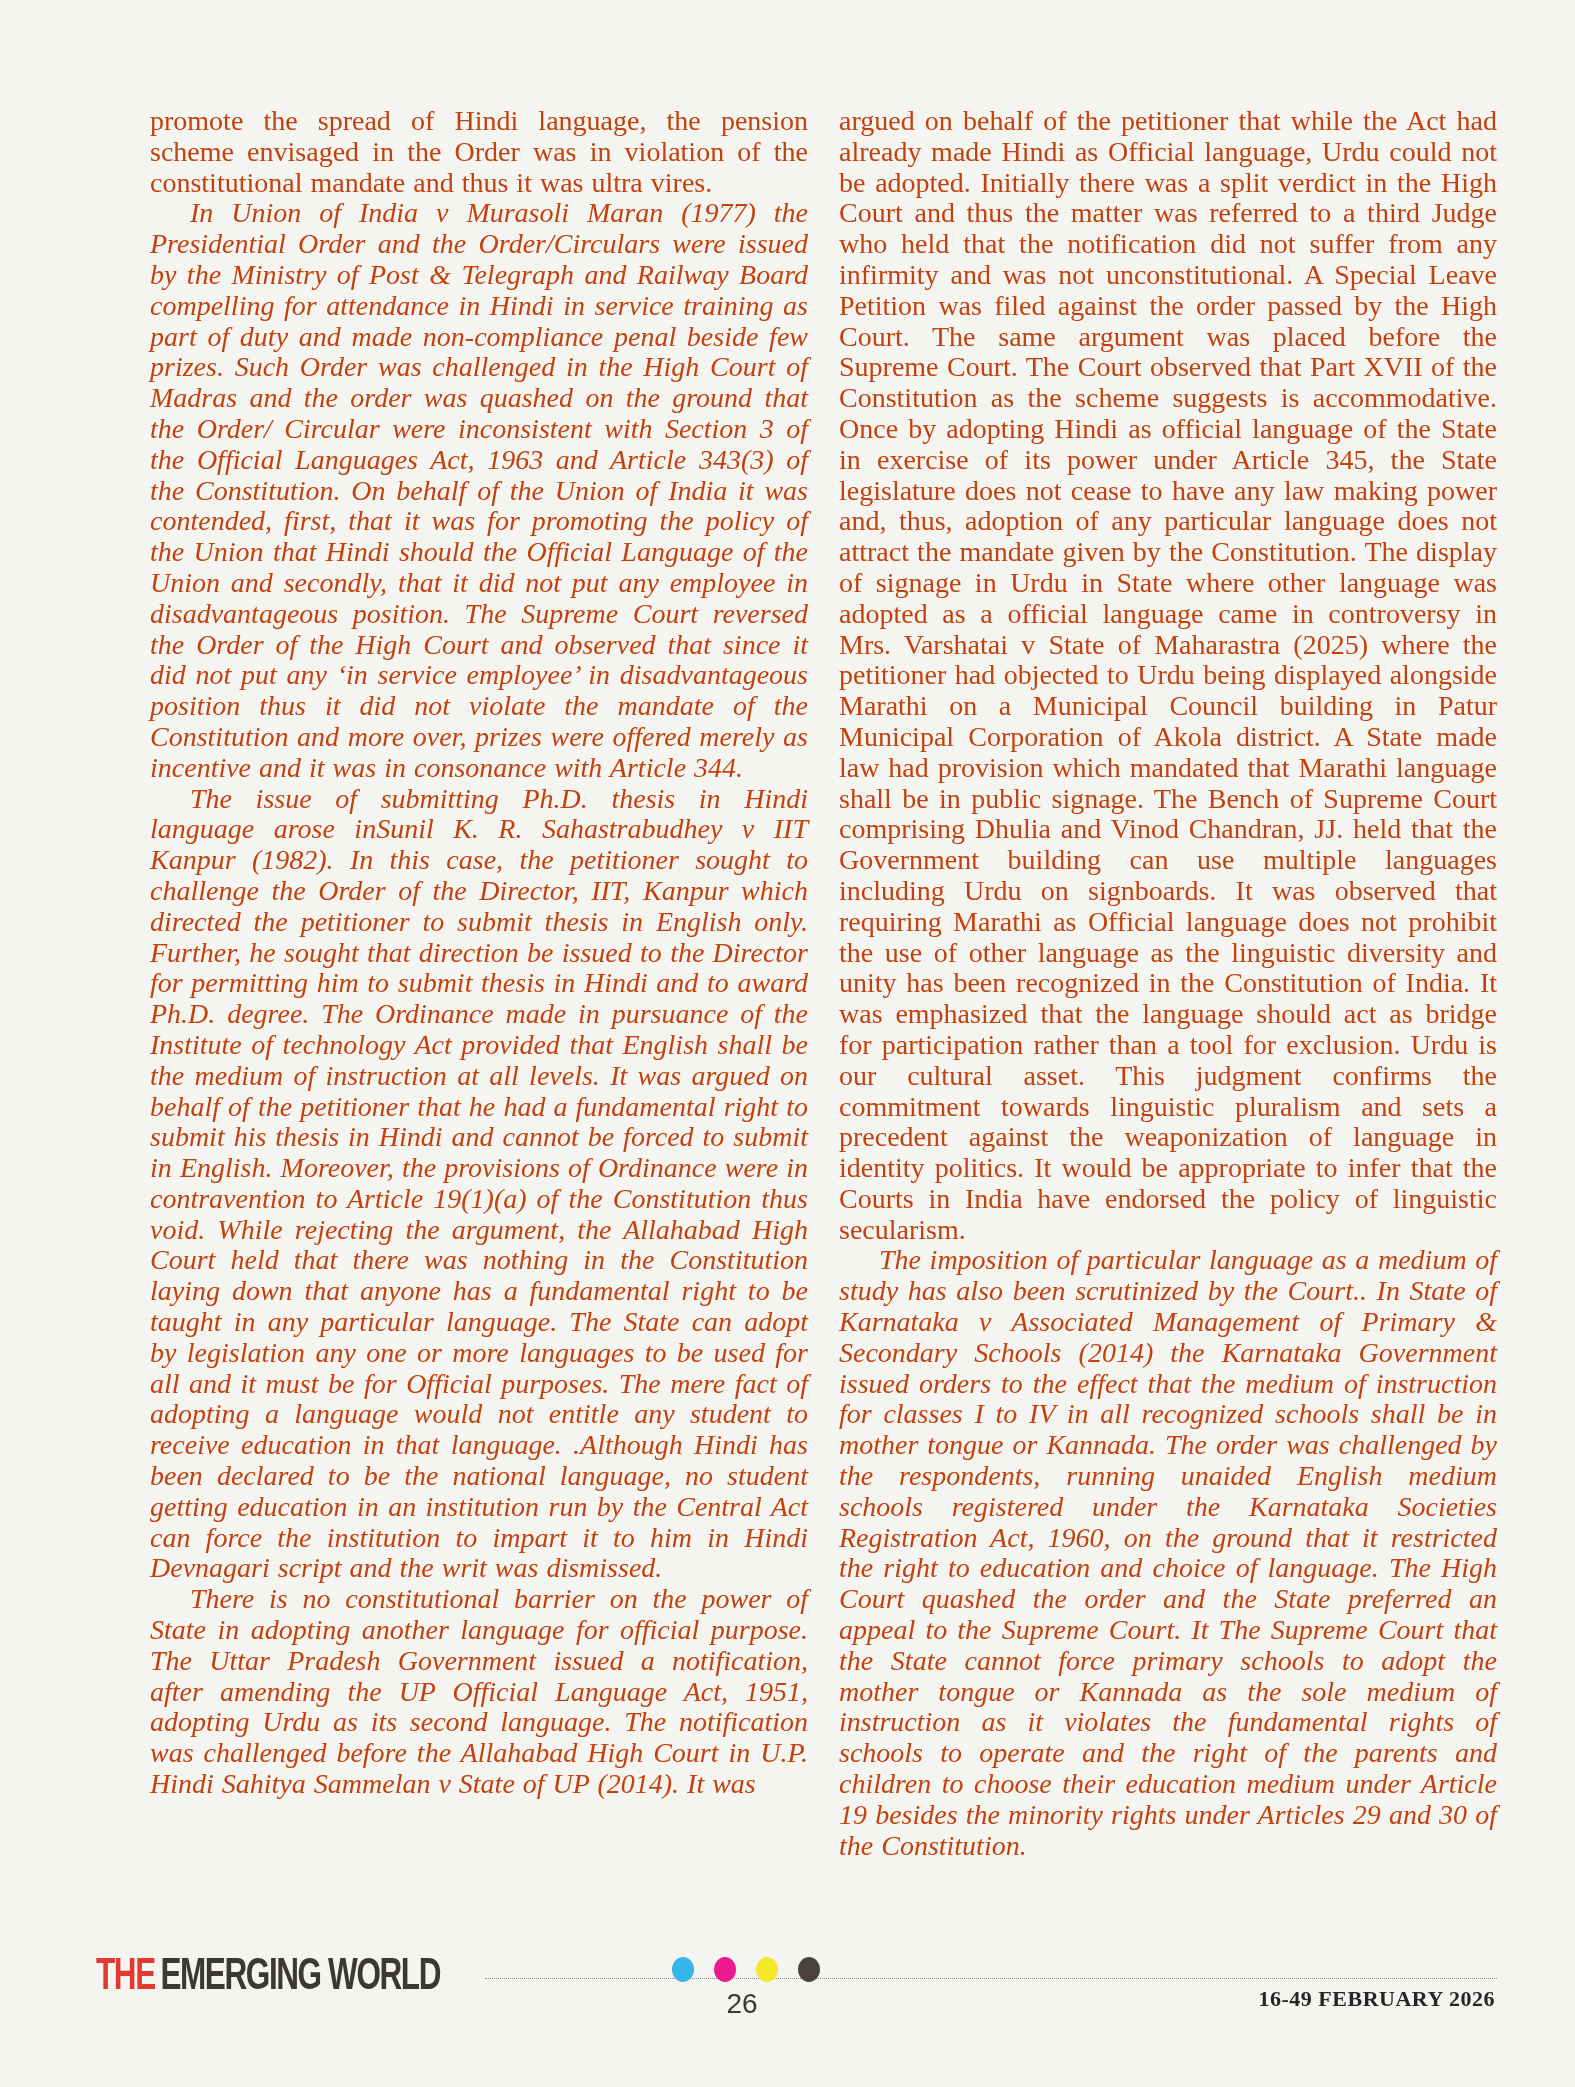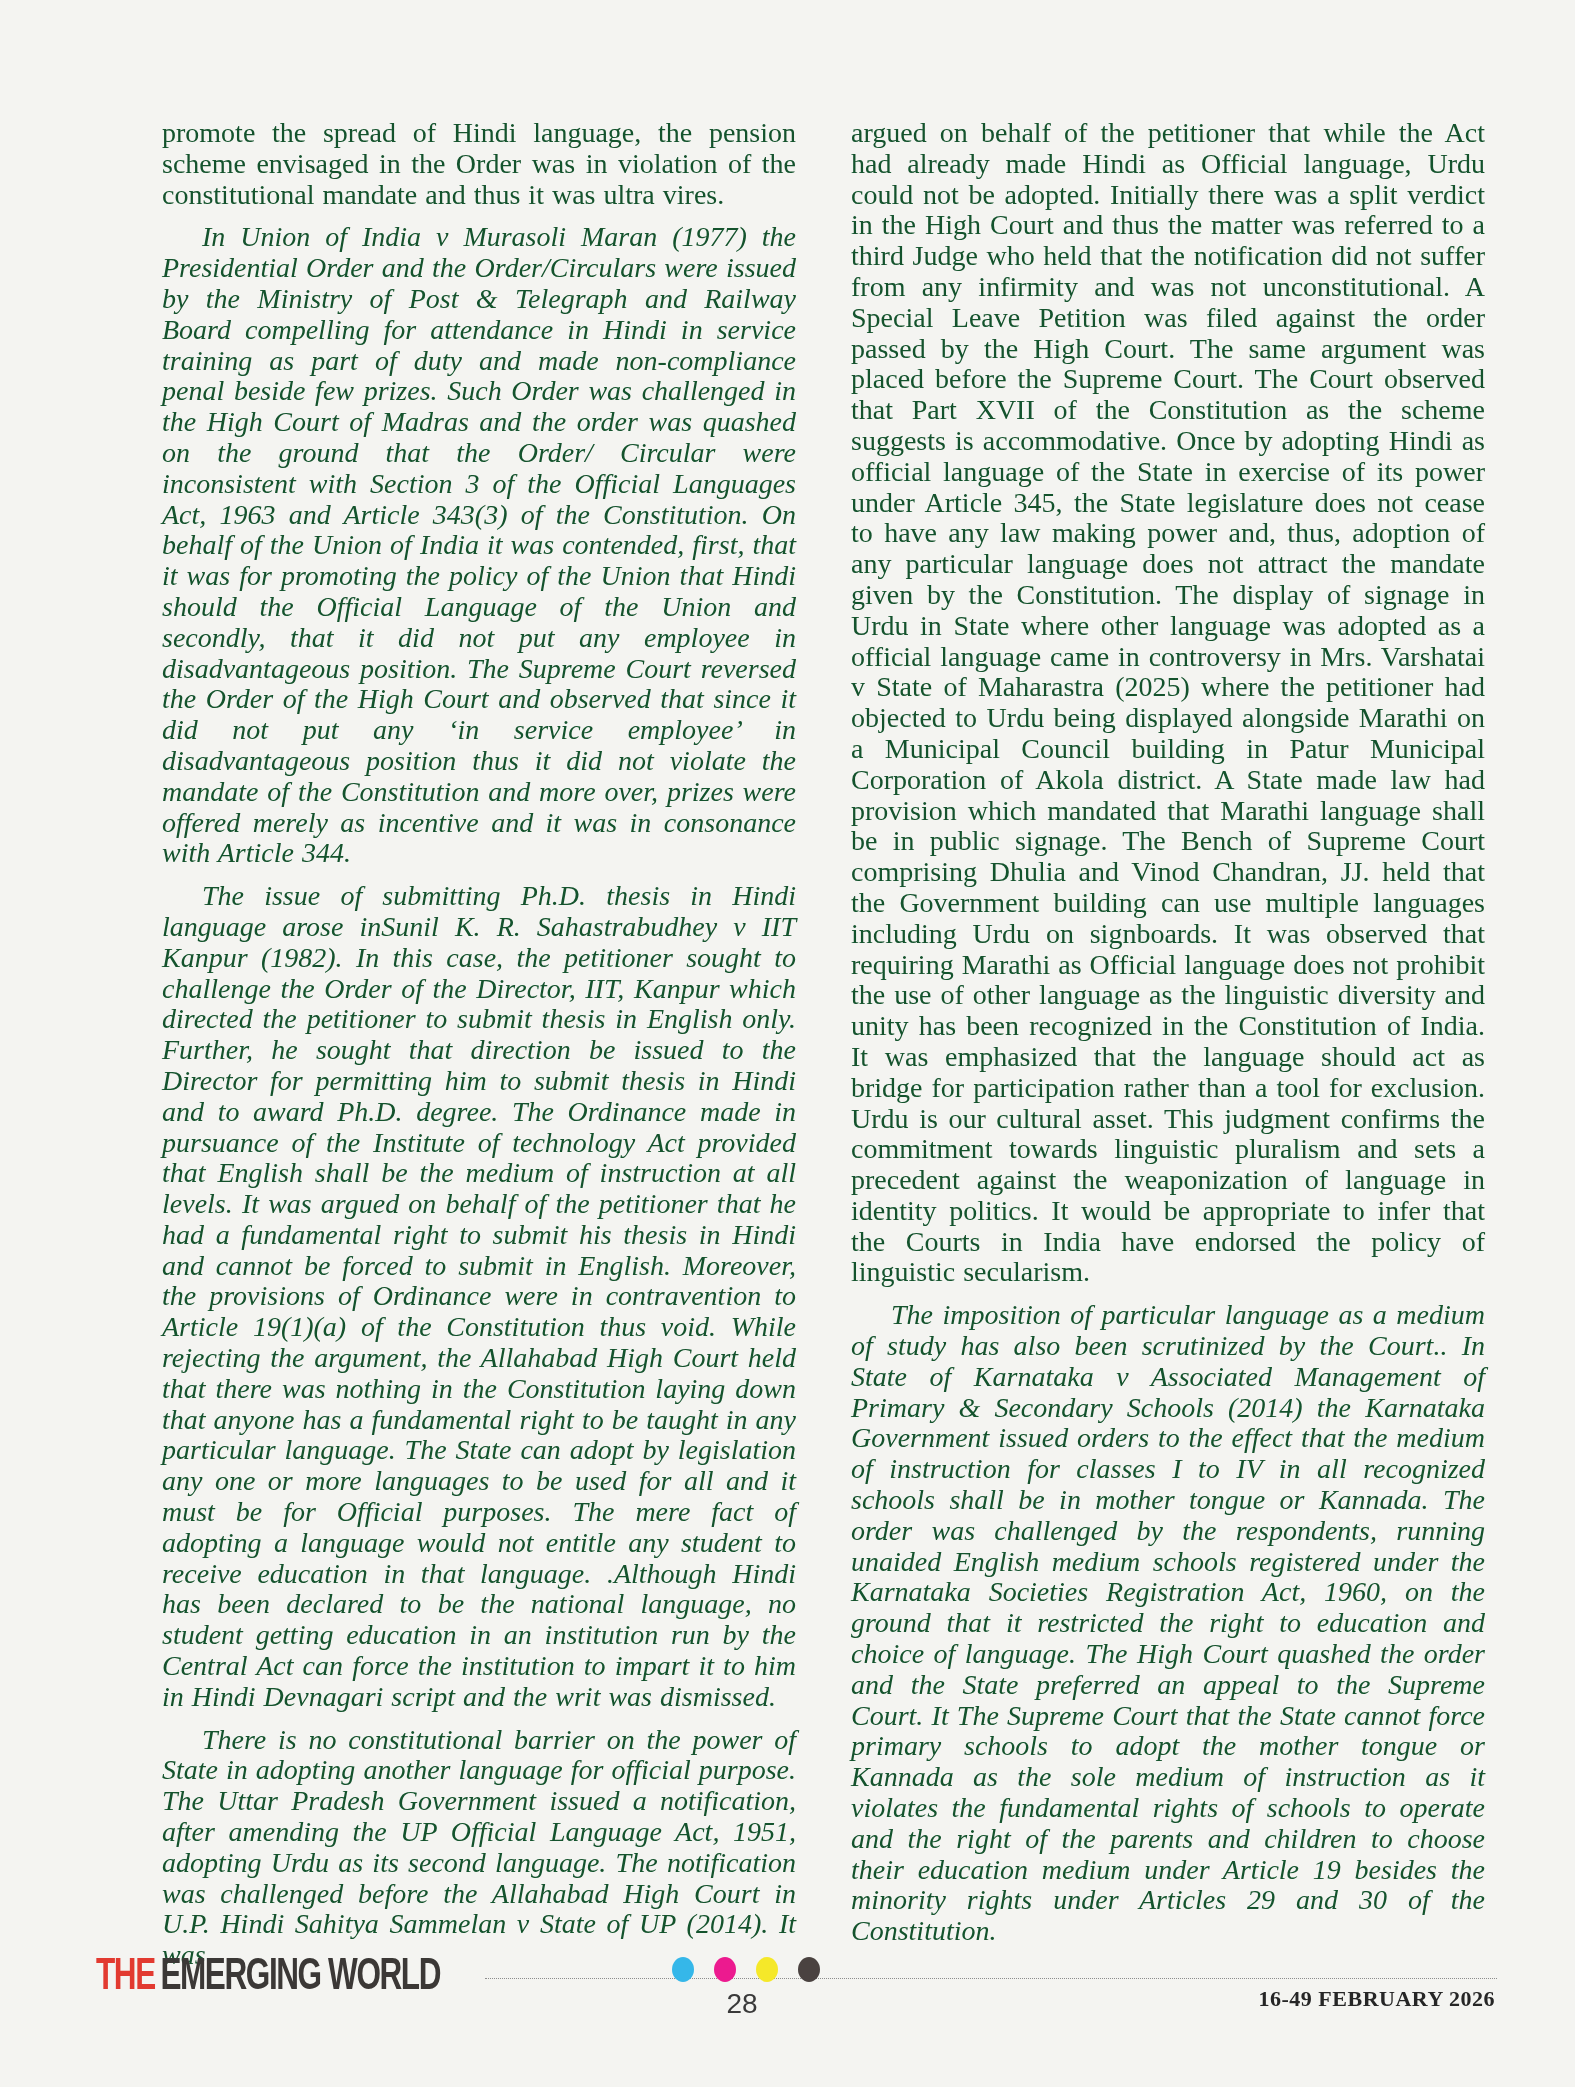--- a/index.html
+++ b/index.html
@@ -24,25 +24,25 @@
     left: 150px;
     top: 106px;
     width: 1347px;
     display: flex;
     gap: 31px;
   }
   .col {
     width: 658px;
   }
   .col p {
-    margin: 12px;
+    margin: 0;
     font-size: 28px;
     line-height: 30.8px;
     text-align: justify;
-    color: #14532d;
+    color: #c2410c;
     word-spacing: 1px;
   }
   .col p.indent {
     text-indent: 40px;
     font-style: italic;
   }
   
   .masthead {
     position: absolute;
     left: 96px;
@@ -120,17 +120,17 @@
     <span style="color: rgb(226, 58, 48);">THE</span><span class="rest" style="color: rgb(59, 56, 54);">EMERGING WORLD</span>
   </div>
 
   <div class="footer-rule"></div>
 
   <span class="cmyk-dot dot-c" style="background: rgb(53, 183, 233);"></span>
   <span class="cmyk-dot dot-m" style="background: rgb(236, 26, 143);"></span>
   <span class="cmyk-dot dot-y" style="background: rgb(245, 232, 41);"></span>
   <span class="cmyk-dot dot-k" style="background: rgb(74, 66, 64);"></span>
 
-  <div class="page-number">28</div>
+  <div class="page-number">26</div>
 
   <div class="issue-date">16-49 FEBRUARY 2026</div>
 
 </div>
 
 </body></html>

